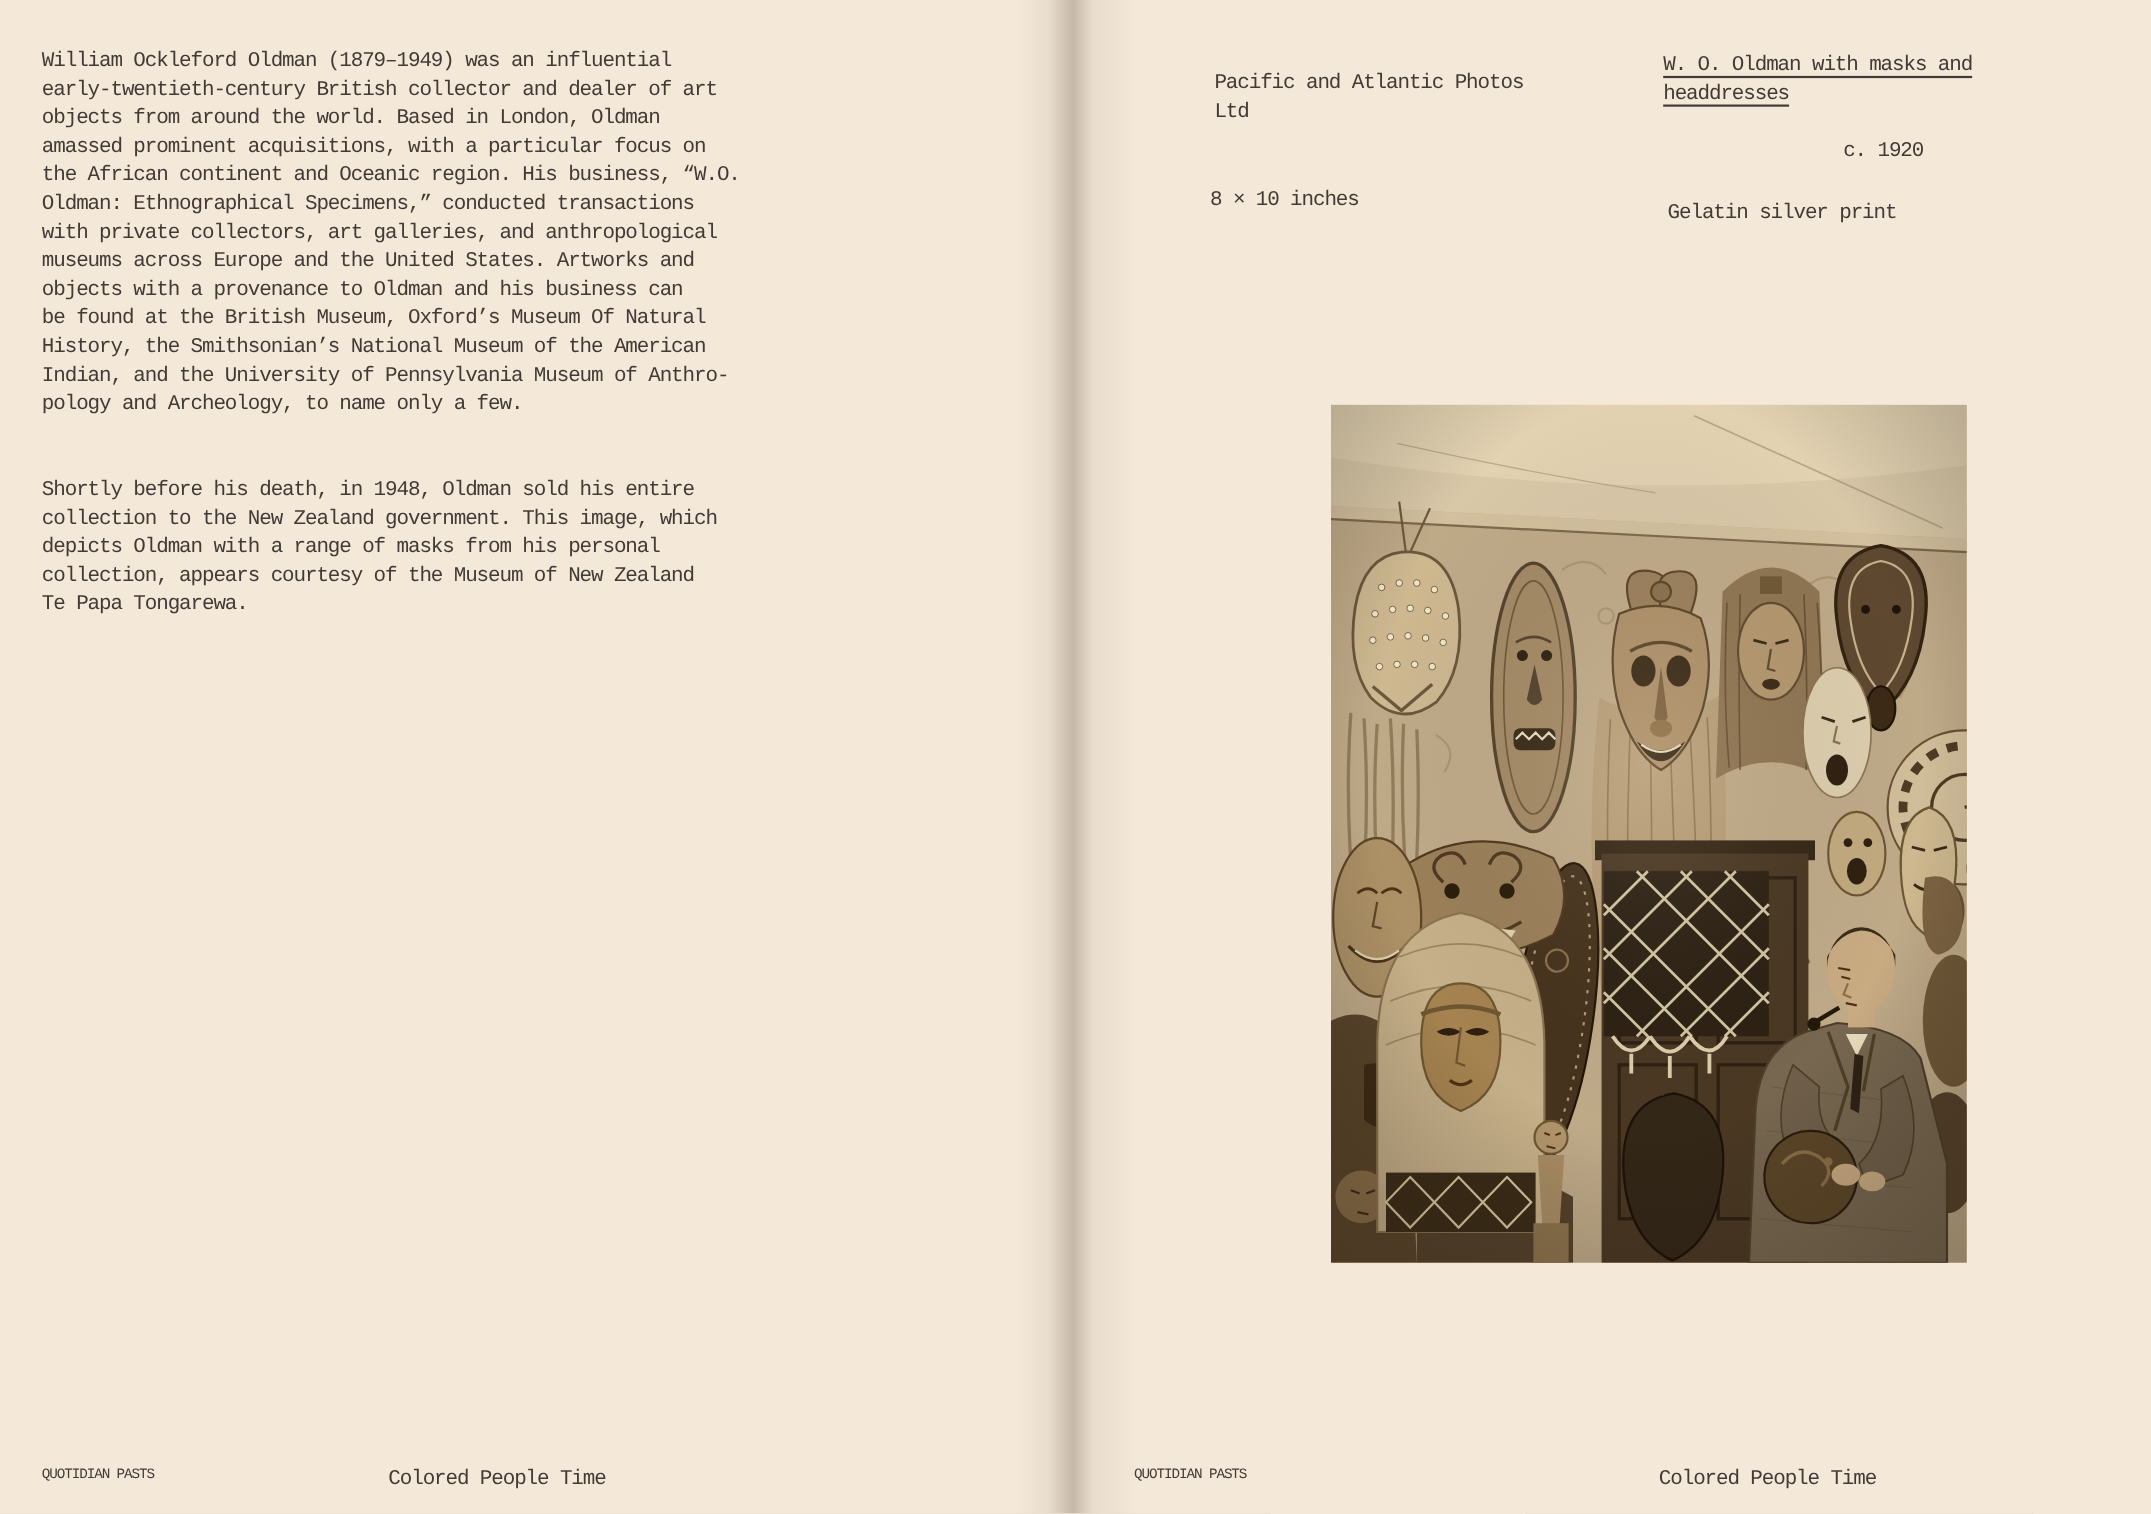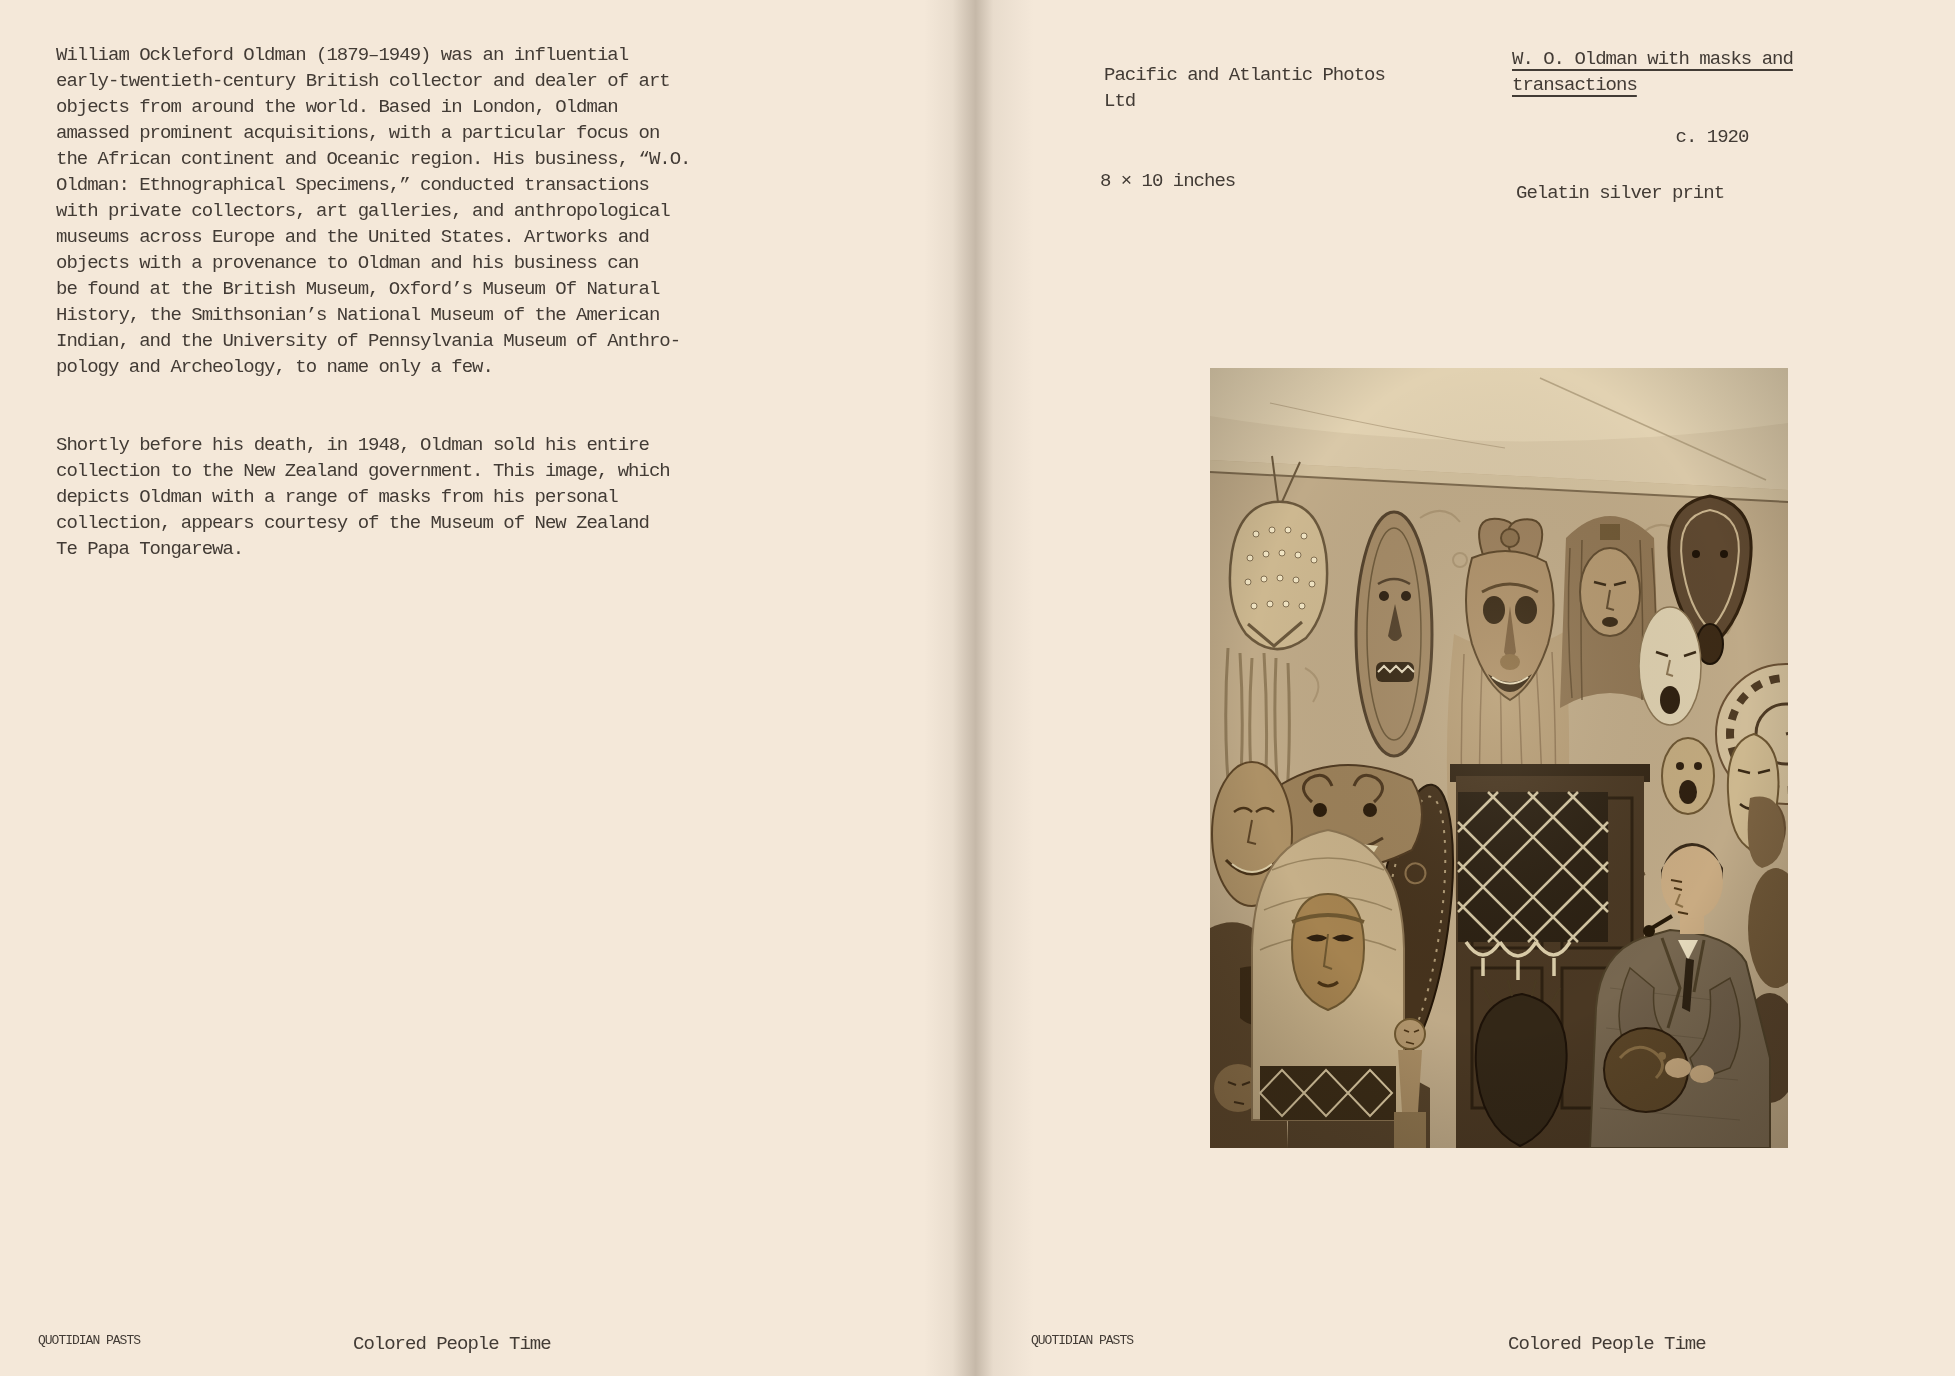--- a/index.html
+++ b/index.html
@@ -11,21 +11,21 @@
   .typeset{font-size:19px;line-height:26px;letter-spacing:-1px;white-space:pre-line;}
   .gutter{
     position:absolute;left:924px;top:0;width:110px;height:1376px;
     background:linear-gradient(90deg,
       rgba(99,84,66,0) 0%,
       rgba(99,84,66,0.08) 26%,
       rgba(99,84,66,0.32) 47%,
       rgba(128,112,94,0.10) 63%,
       rgba(99,84,66,0) 100%);
   }
-  .essay{position:absolute;left:56px;top:16px;width:700px;}
+  .essay{position:absolute;left:38px;top:16px;width:700px;}
   .essay p{margin:0;}
   .essay p + p{margin-top:26px;}
 
   .caption-col{position:absolute;top:20px;}
   #caption-col-1{left:1088px;width:360px;}
   #caption-col-1 .block + .block{margin-top:26px;}
   #caption-col-2{left:1512px;width:400px;}
   .artwork-title{text-decoration:underline;text-decoration-thickness:1.5px;text-underline-offset:5px;}
   .caption-date{text-align:center;}
 
@@ -77,21 +77,21 @@
   <section>
 
     <div class="caption-col typeset" id="caption-col-1">
       <p class="block" style="margin:16px">Pacific and Atlantic Photos
 Ltd</p>
       <p class="block" style="margin:12px">8 × 10 inches</p>
     </div>
 
     <div class="caption-col typeset" id="caption-col-2">
       <p class="artwork-title" style="margin:0">W. O. Oldman with masks and
-transactions</p>
+headdresses</p>
       <p class="caption-date" style="margin:0">c. 1920</p>
       <p style="margin:4px">Gelatin silver print</p>
     </div>
 
     <figure class="plate">
       <svg viewBox="0 0 578 780" preserveAspectRatio="none">
         <defs>
           <radialGradient id="vig" cx="50%" cy="42%" r="78%">
             <stop offset="0%" stop-color="#fff5d8" stop-opacity="0.12"></stop>
             <stop offset="55%" stop-color="#000000" stop-opacity="0"></stop>

